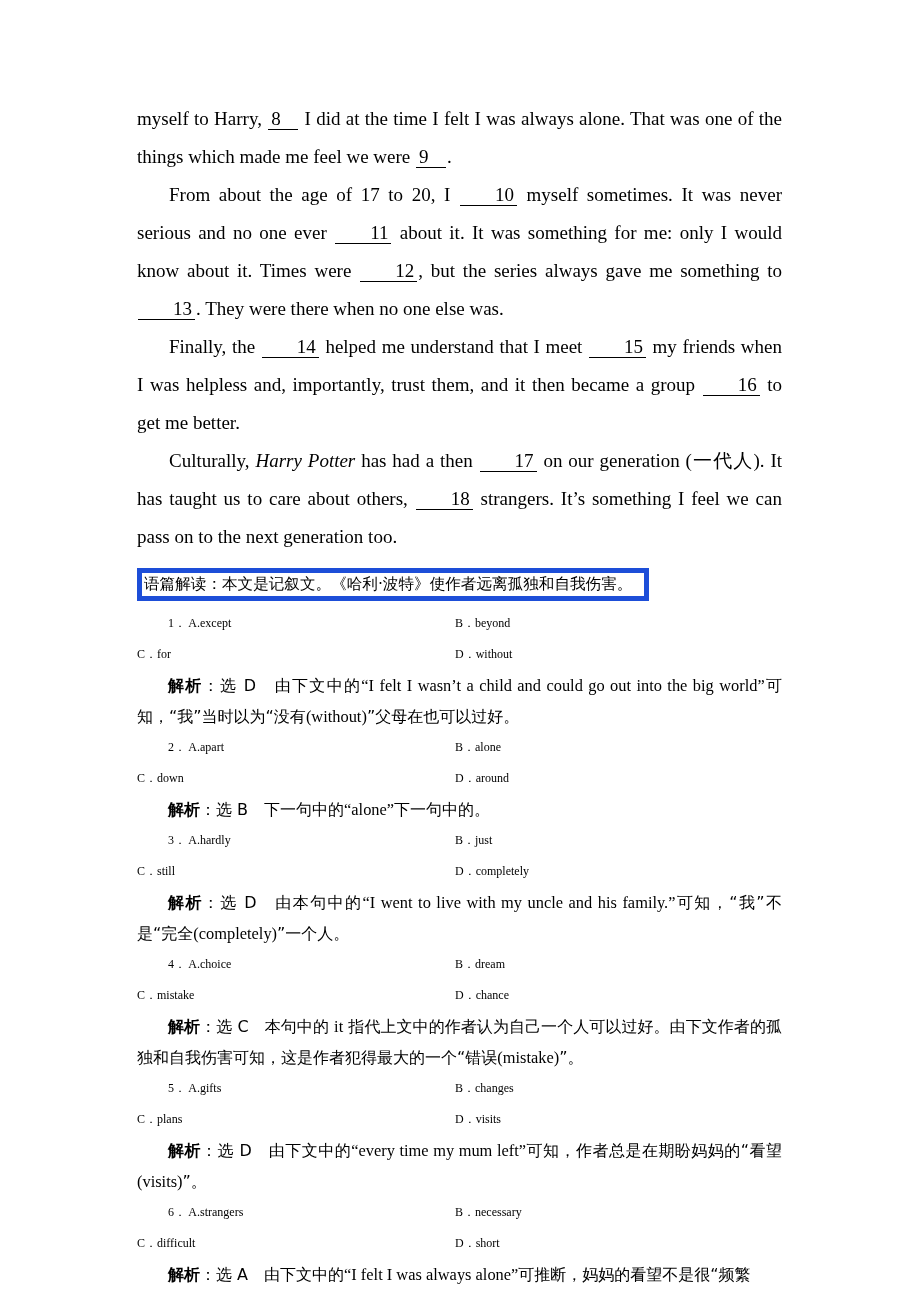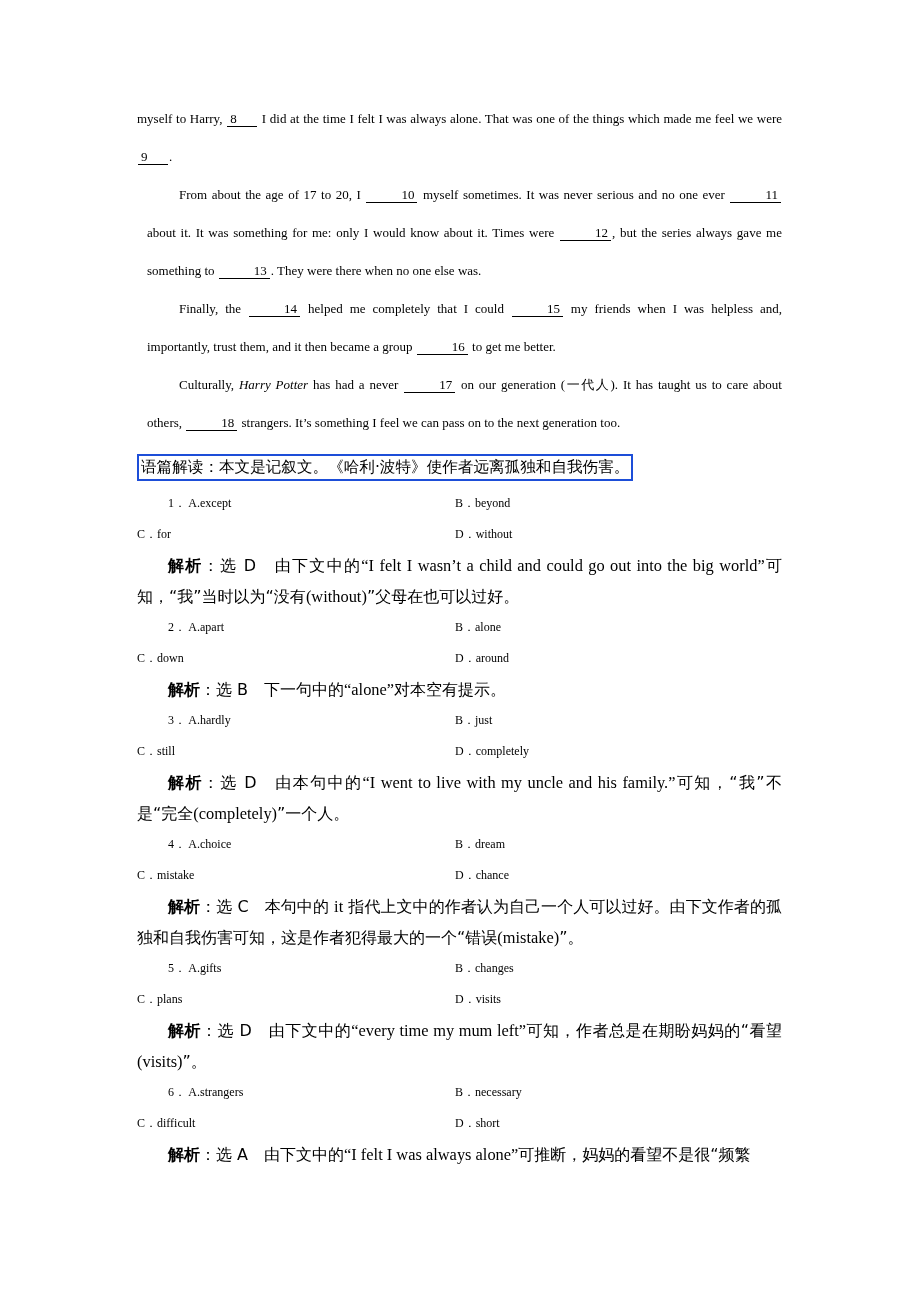--- a/index.html
+++ b/index.html
@@ -18,52 +18,51 @@
     position: relative;
     width: 920px;
     height: 1302px;
     box-sizing: border-box;
     padding: 100px 138px 0 137px;
   }
 
   
   .passage p {
     margin: 0;
-    font-size: 13px;
+    font-size: 19px;
     line-height: 38px;
     text-align: justify;
     text-align-last: left;
     text-justify: inter-word;
     -webkit-hyphens: none;
     hyphens: none;
   }
   .passage p.indent {
     text-indent: 32px;
-    margin-left: 10px;
   }
   .blank {
     display: inline-block;
     border-bottom: 1px solid #000;
     text-align: center;
     padding: 0 3px;
     line-height: 1.05;
     margin: 0 1px;
     vertical-align: baseline;
   }
   .blank.w1 { min-width: 24px; }
   .blank.w2 { min-width: 30px; }
   em.title { font-style: italic; }
 
   
   .summary-box {
     display: inline-block;
     margin-top: 12px;
     margin-left: 0px;
-    border: 2px solid #1d4ed8;
-    padding: 0px 2px 1px 2px;
+    border: 5px solid #1d4ed8;
+    padding: 0px 12px 1px 2px;
     font-size: 15.6px;
     line-height: 22px;
     font-family: "DejaVu Sans", "Liberation Sans", sans-serif;
     white-space: nowrap;
   }
 
   
   .answers {
     margin-top: 7px;
   }
@@ -107,22 +106,22 @@
   }
 </style>
 </head>
 <body>
 
 <div class="page">
 
   <div class="passage" id="passage-root">
       <p class="para justify"><span>myself to Harry, </span><span class="blank w1">8</span><span> I did at the time I felt I was always alone. That was one of the things which made me feel we were </span><span class="blank w1">9</span><span>.</span></p>
       <p class="para indent justify"><span>From about the age of 17 to 20, I </span><span class="blank w2">10</span><span> myself sometimes. It was never serious and no one ever </span><span class="blank w2">11</span><span> about it. It was something for me: only I would know about it. Times were </span><span class="blank w2">12</span><span>, but the series always gave me something to </span><span class="blank w2">13</span><span>. They were there when no one else was.</span></p>
-      <p class="para indent justify"><span>Finally, the </span><span class="blank w2">14</span><span> helped me completely that I could </span><span class="blank w2">15</span><span> my friends when I was helpless and, importantly, trust them, and it then became a group </span><span class="blank w2">16</span><span> to get me better.</span></p>
-      <p class="para indent justify"><span>Culturally, </span><em class="title">Harry Potter</em><span> has had a never </span><span class="blank w2">17</span><span> on our generation (一代人). It has taught us to care about others, </span><span class="blank w2">18</span><span> strangers. It’s something I feel we can pass on to the next generation too.</span></p>
+      <p class="para indent justify"><span>Finally, the </span><span class="blank w2">14</span><span> helped me understand that I meet </span><span class="blank w2">15</span><span> my friends when I was helpless and, importantly, trust them, and it then became a group </span><span class="blank w2">16</span><span> to get me better.</span></p>
+      <p class="para indent justify"><span>Culturally, </span><em class="title">Harry Potter</em><span> has had a then </span><span class="blank w2">17</span><span> on our generation (一代人). It has taught us to care about others, </span><span class="blank w2">18</span><span> strangers. It’s something I feel we can pass on to the next generation too.</span></p>
     </div>
 
   <div>
     <span class="summary-box">语篇解读：本文是记叙文。《哈利·波特》使作者远离孤独和自我伤害。</span>
   </div>
 
   <div class="answers" id="answers-root">
       <div class="q-row">
         <div class="col-a indent"><span>1．</span> <span>A.except</span></div>
         <div class="col-b"><span>B．beyond</span></div>
@@ -133,21 +132,21 @@
       </div>
       <p class="explain indent"><span class="lbl cjk">解析</span><span class="cjk">：选 D</span><span class="cjk">　由下文中的</span><span class="en">“I felt I wasn’t a child and could go out into the big world”</span><span class="cjk">可知，“我”当时以为“没有</span><span class="en">(without)</span><span class="cjk">”父母在也可以过好。</span></p>
       <div class="q-row">
         <div class="col-a indent"><span>2．</span> <span>A.apart</span></div>
         <div class="col-b"><span>B．alone</span></div>
       </div>
       <div class="q-row">
         <div class="col-a"><span>C．down</span></div>
         <div class="col-b"><span>D．around</span></div>
       </div>
-      <p class="explain indent"><span class="lbl cjk">解析</span><span class="cjk">：选 B</span><span class="cjk">　下一句中的</span><span class="en">“alone”</span><span class="cjk">对本空有提示。</span></p>
+      <p class="explain indent"><span class="lbl cjk">解析</span><span class="cjk">：选 B</span><span class="cjk">　下一句中的</span><span class="en">“alone”</span><span class="cjk">下一句中的。</span></p>
       <div class="q-row">
         <div class="col-a indent"><span>3．</span> <span>A.hardly</span></div>
         <div class="col-b"><span>B．just</span></div>
       </div>
       <div class="q-row">
         <div class="col-a"><span>C．still</span></div>
         <div class="col-b"><span>D．completely</span></div>
       </div>
       <p class="explain indent"><span class="lbl cjk">解析</span><span class="cjk">：选 D</span><span class="cjk">　由本句中的</span><span class="en">“I went to live with my uncle and his family.”</span><span class="cjk">可知，“我”不是“完全</span><span class="en">(completely)</span><span class="cjk">”一个人。</span></p>
       <div class="q-row">

